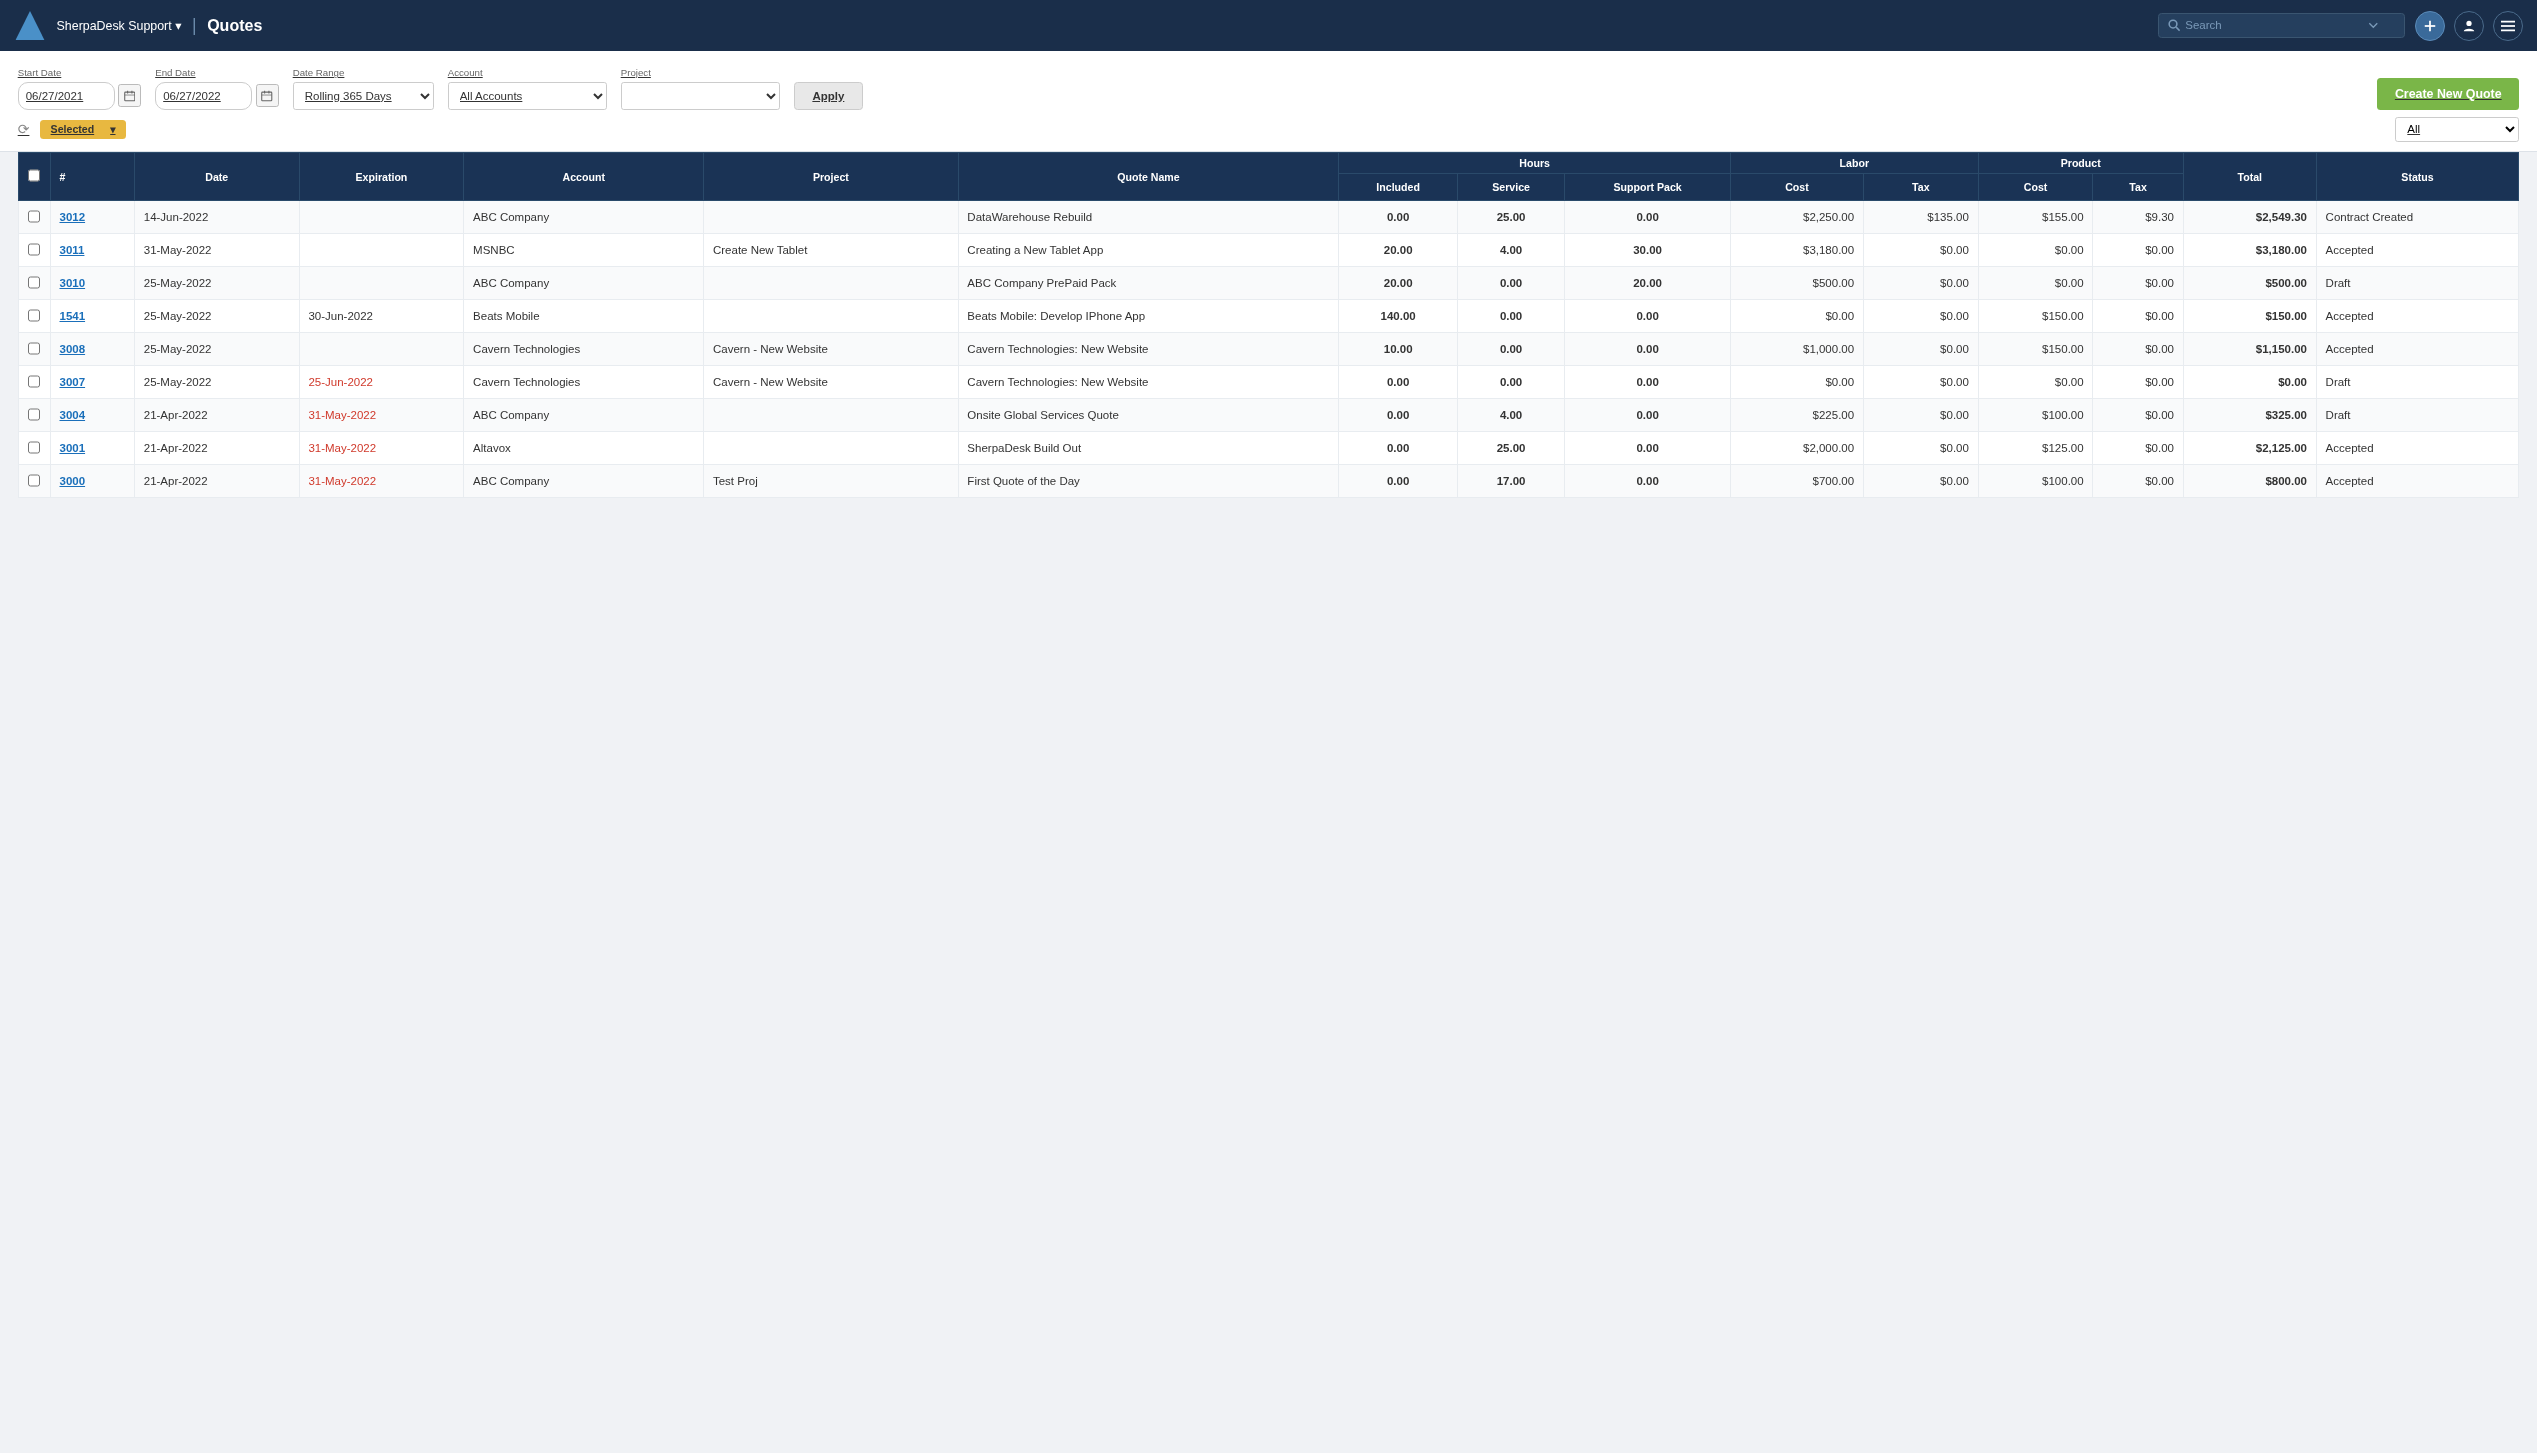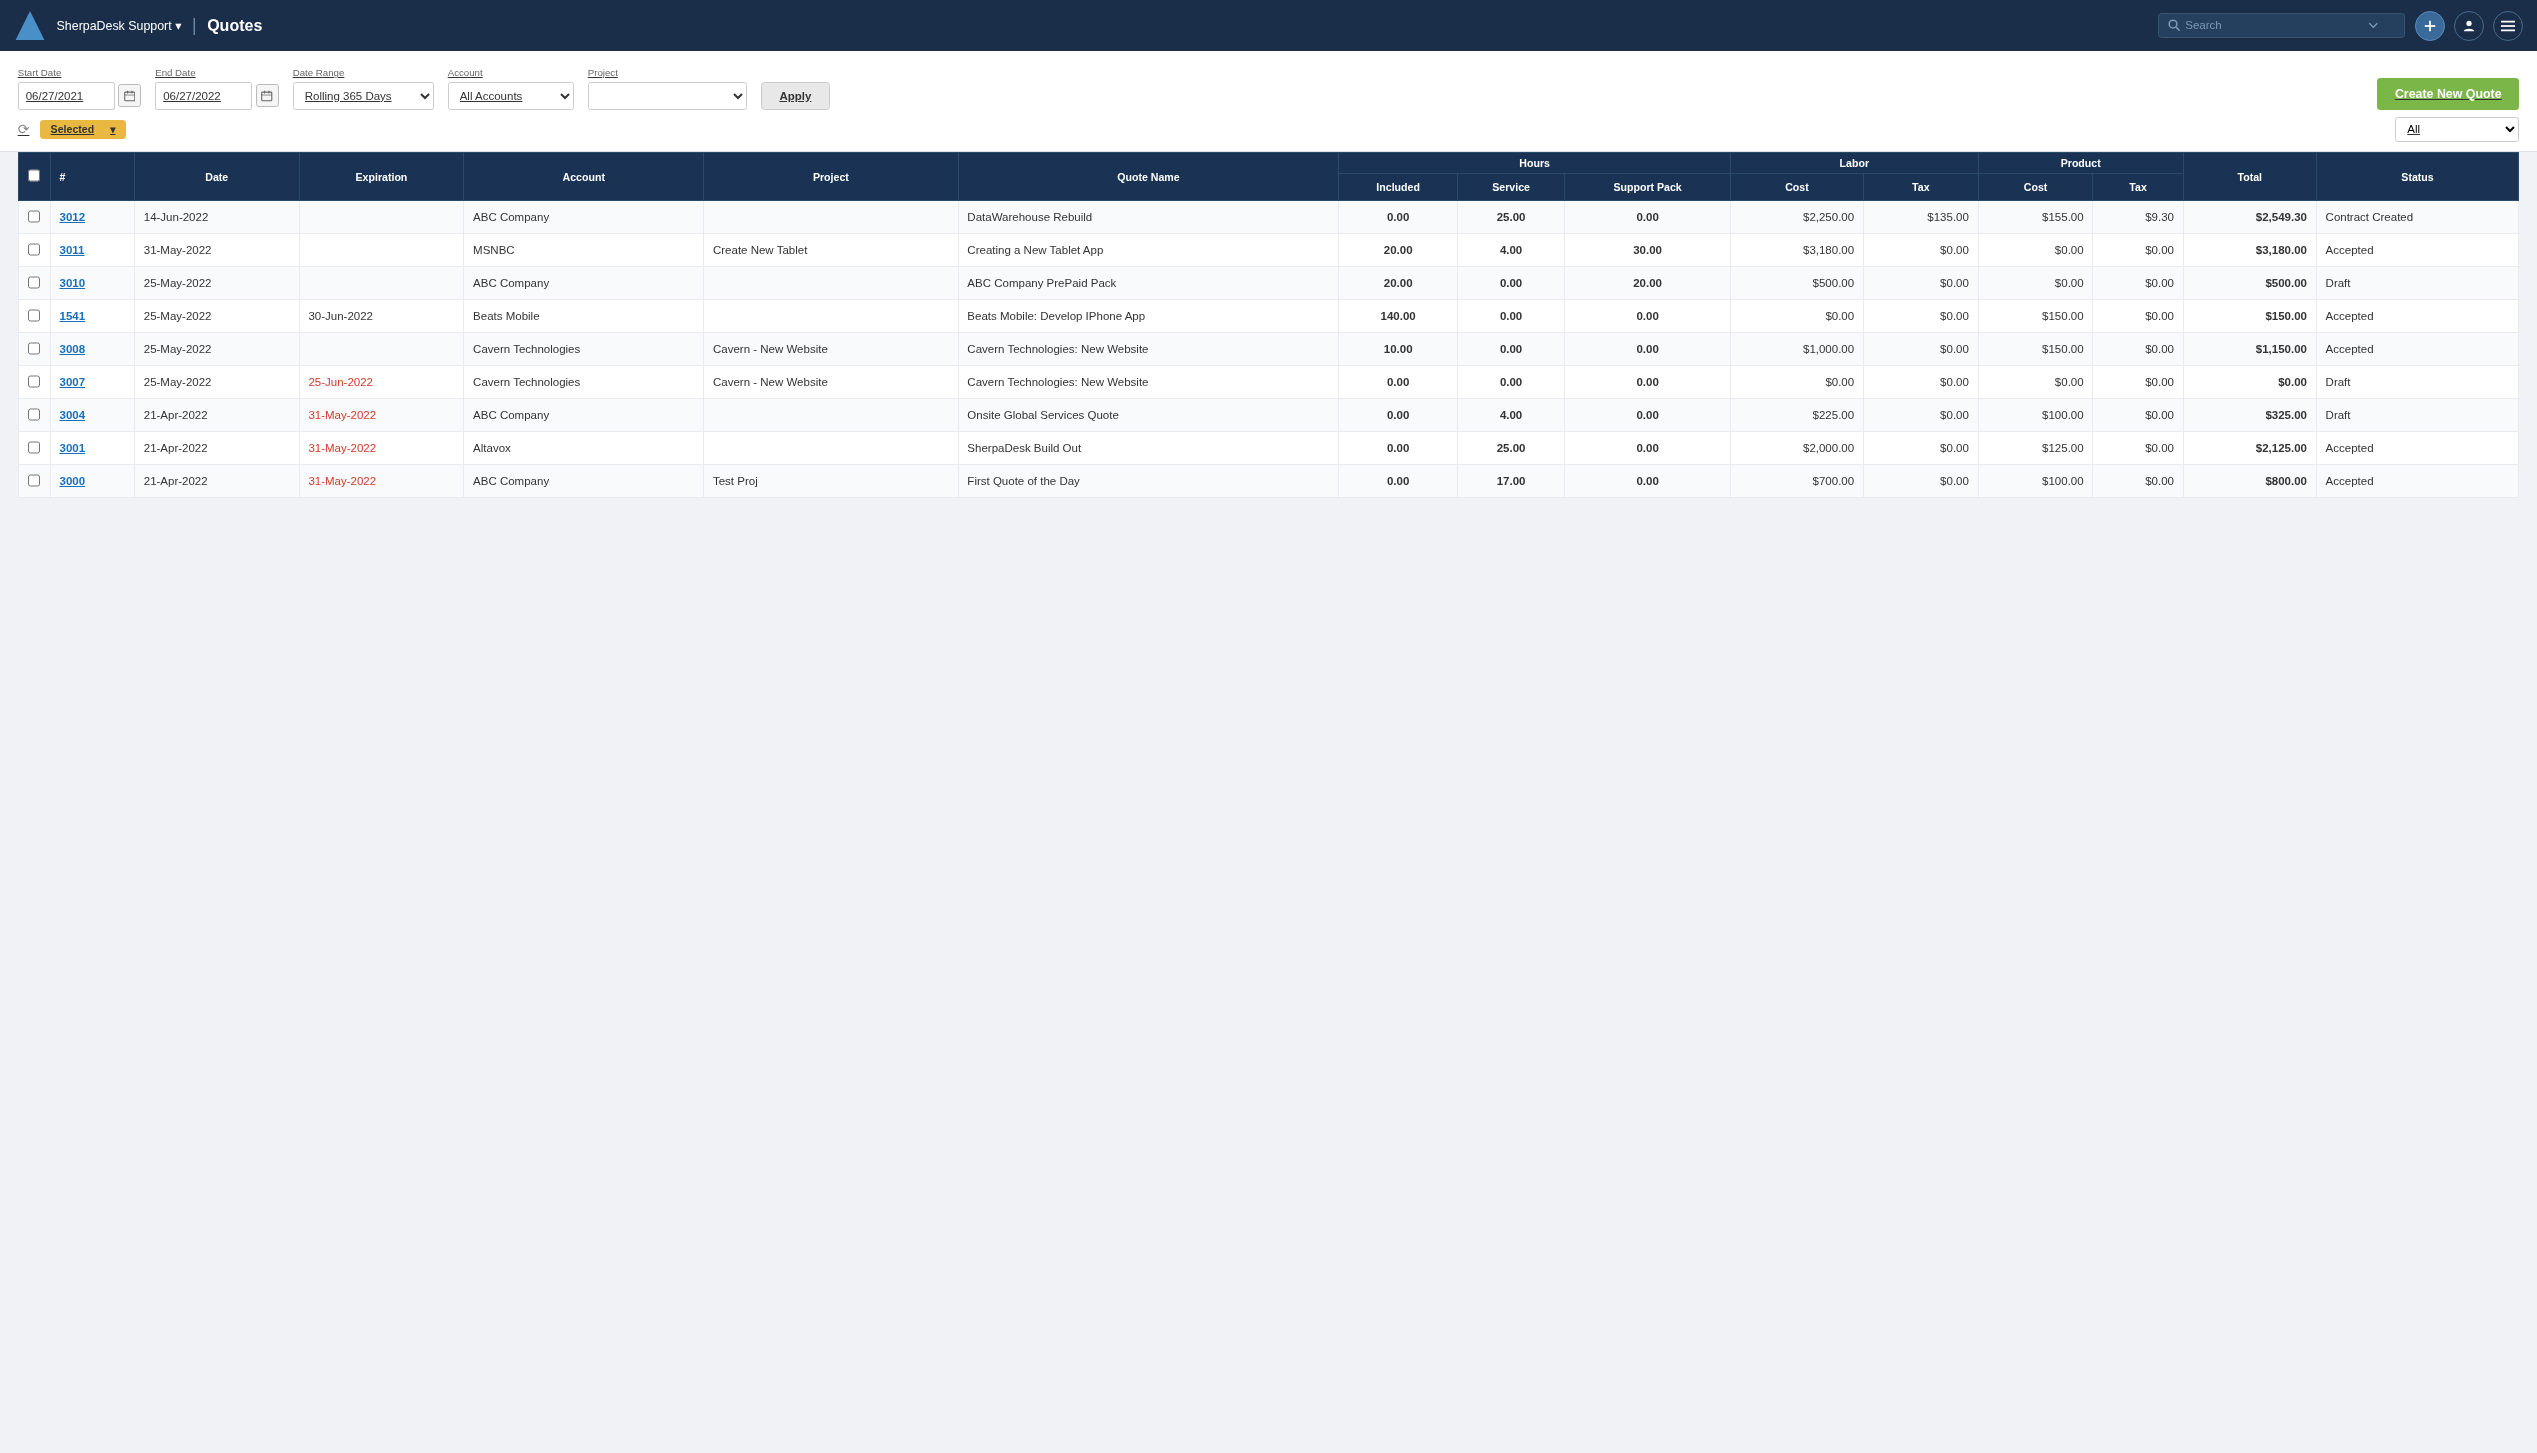--- a/index.html
+++ b/index.html
@@ -102,21 +102,21 @@
       color: #666;
       font-weight: 500;
     }
     .filter-input-wrap {
       display: flex;
       align-items: center;
       gap: 3.5px;
     }
     .filter-input {
       border: 0.9px solid #ccc;
-      border-radius: 2px;
+      border-radius: 10px;
       padding: 5.3px 7px;
       font-size: 11.5px;
       color: #333;
       background: white;
       height: 28px;
     }
     .cal-icon {
       width: 23px; height: 23px;
       border: 0.9px solid #bbb;
       border-radius: 2.7px;
@@ -346,21 +346,21 @@
       <select class="filter-select" style="width:141px;">
         <option>Rolling 365 Days</option>
         <option>Last 30 Days</option>
         <option>Last 90 Days</option>
         <option>Custom</option>
       </select>
     </div>
 
     <div class="filter-group">
       <label class="filter-label">Account</label>
-      <select class="filter-select" style="width:126px;">
+      <select class="filter-select" style="width:159px;">
         <option>All Accounts</option>
         <option>ABC Company</option>
         <option>MSNBC</option>
         <option>Beats Mobile</option>
         <option>Cavern Technologies</option>
       </select>
     </div>
 
     <div class="filter-group">
       <label class="filter-label">Project</label>

